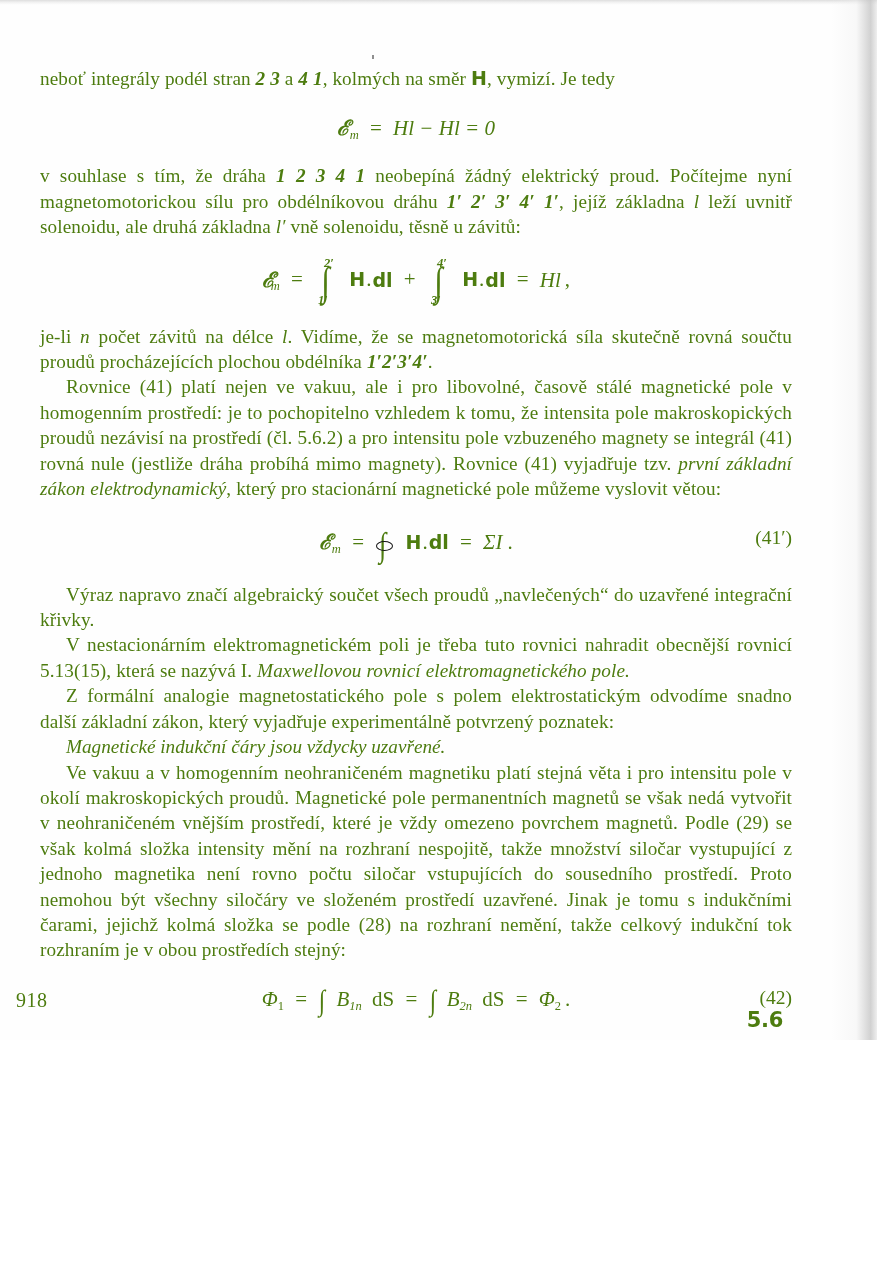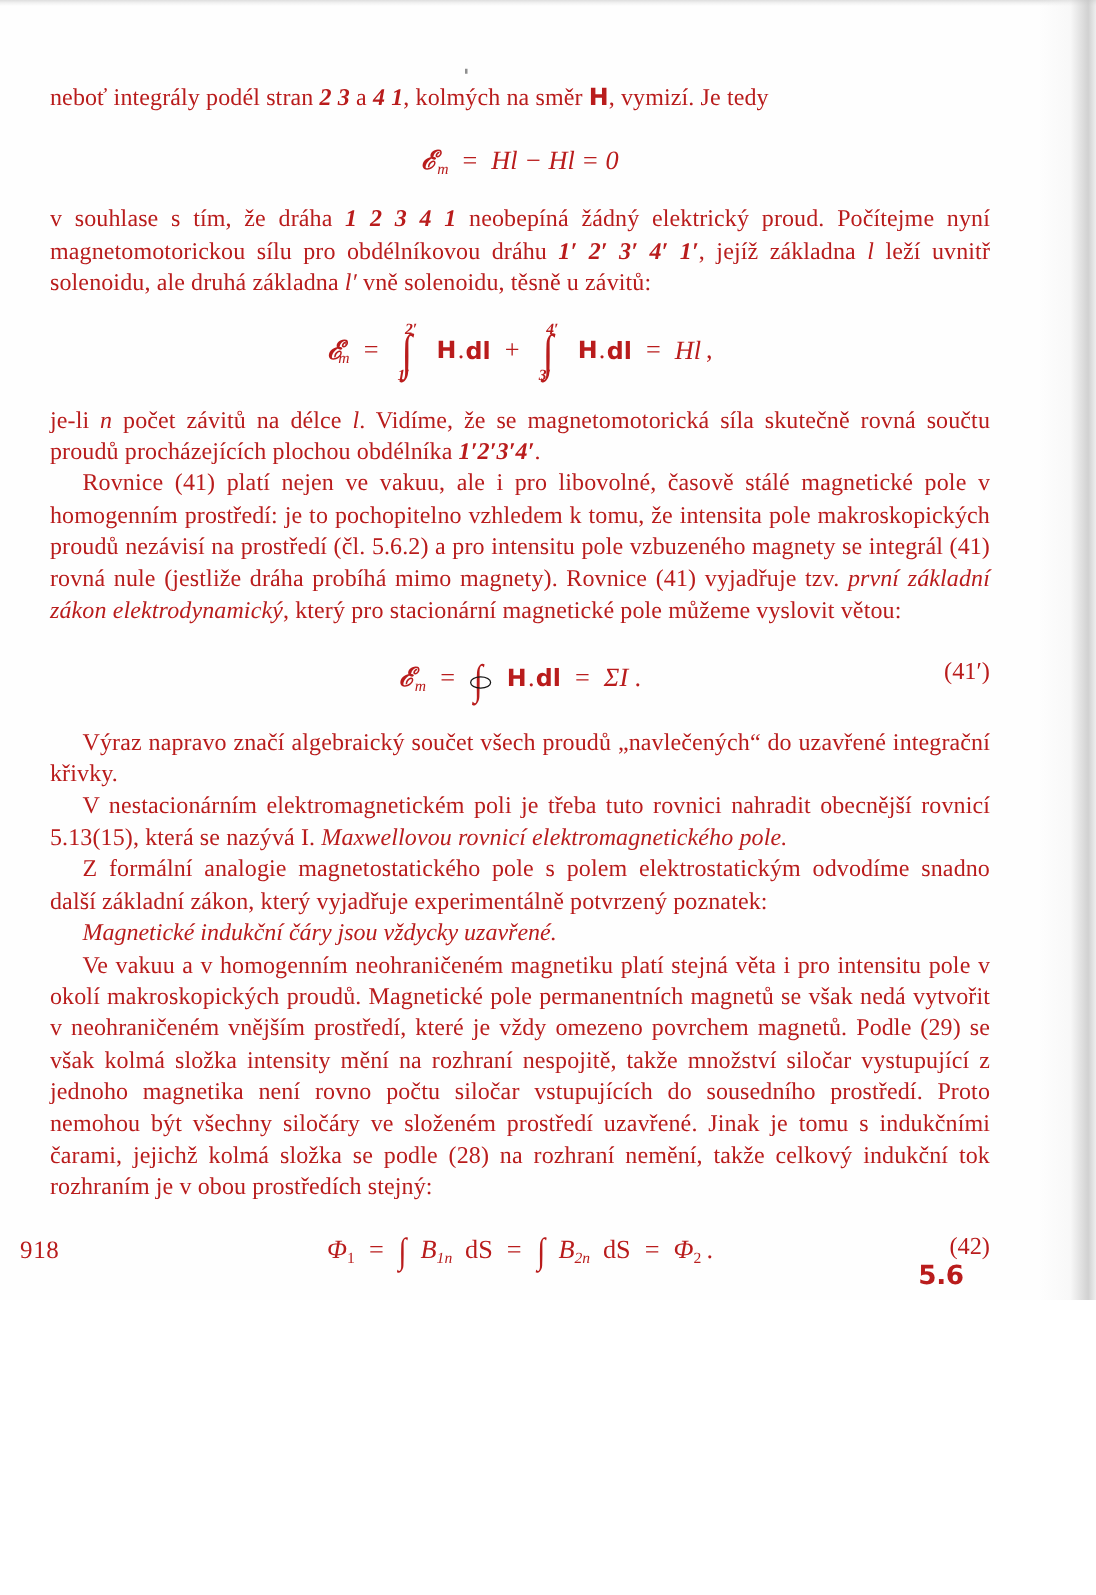--- a/index.html
+++ b/index.html
@@ -9,21 +9,21 @@
   }
   body {
     font-family: "Liberation Serif", "DejaVu Serif", serif;
   }
   .page {
     position: relative;
     width: 877px;
     height: 1040px;
     background: #fefefe;
     overflow: hidden;
-    color: #b91c1c;
+    color: #4d7c0f;
   }
   
   .scan-top-edge {
     position: absolute;
     top: 0; left: 0;
     width: 877px; height: 5px;
     background: linear-gradient(to bottom, #d8d8d8 0%, #efefef 45%, #ffffff 100%);
     opacity: .85;
   }
   .scan-right-shadow {
@@ -179,21 +179,21 @@
 
   .footer-page {
     position: absolute;
     left: 16px;
     bottom: 28px;
     font-size: 20px;
     letter-spacing: .5px;
   }
   .footer-sec {
     position: absolute;
-    right: 106px;
+    right: 94px;
     bottom: 8px;
     font-size: 21px;
     font-weight: bold;
     font-family: "DejaVu Sans", "Liberation Sans", sans-serif;
     letter-spacing: -.3px;
     margin-top: 36px;
   }
 </style>
 </head>
 <body>

